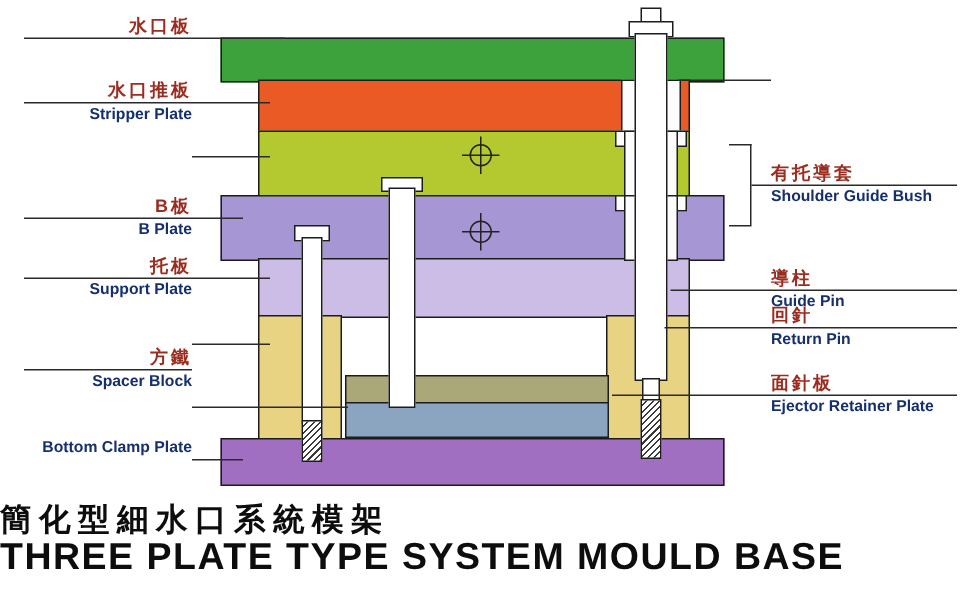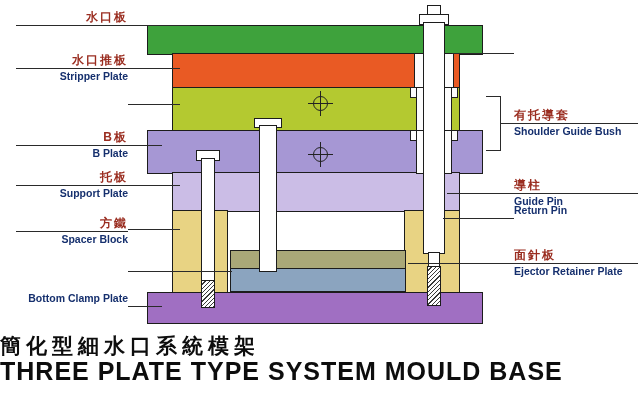--- a/index.html
+++ b/index.html
@@ -103,37 +103,38 @@
     <span class="en">Stripper Plate</span>
   </div>
   <div class="label label-left" style="top:130px;">
     <span class="cn">B板</span>
     <span class="en">B Plate</span>
   </div>
   <div class="label label-left" style="top:170px;">
     <span class="cn">托板</span>
     <span class="en">Support Plate</span>
   </div>
-  <div class="label label-left" style="top:216px;text-align:right;">
+  <div class="label label-left" style="top:231px;text-align:right;">
     <span class="cn">方鐵</span>
     <span class="en">Spacer Block</span>
   </div>
   <div class="label label-left" style="top:291px;">
     <span class="en">Bottom Clamp Plate</span>
   </div>
 
   <div class="label label-right" style="top:178px;">
     <span class="cn">導柱</span>
     <span class="en">Guide Pin</span>
   </div>
   <div class="label label-right" style="top:108px;">
     <span class="cn">有托導套</span>
     <span class="en">Shoulder Guide Bush</span>
   </div>
   <div class="label label-right" style="top:203px;">
+    <span class="cn">回針</span>
     <span class="en">Return Pin</span>
   </div>
   <div class="label label-right" style="top:248px;">
     <span class="cn">面針板</span>
     <span class="en">Ejector Retainer Plate</span>
   </div>
 
   <div class="title title-cn">簡化型細水口系統模架</div>
   <div class="title title-en">THREE PLATE TYPE SYSTEM MOULD BASE</div>
 

